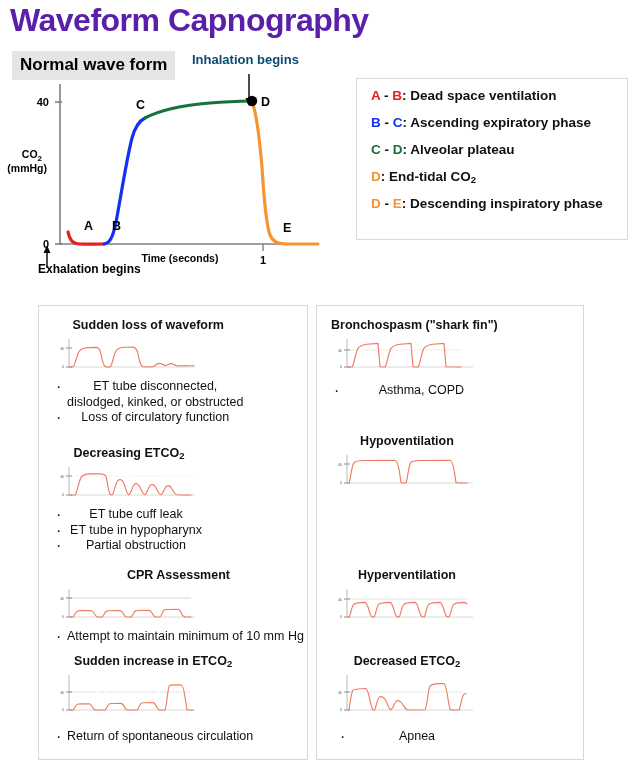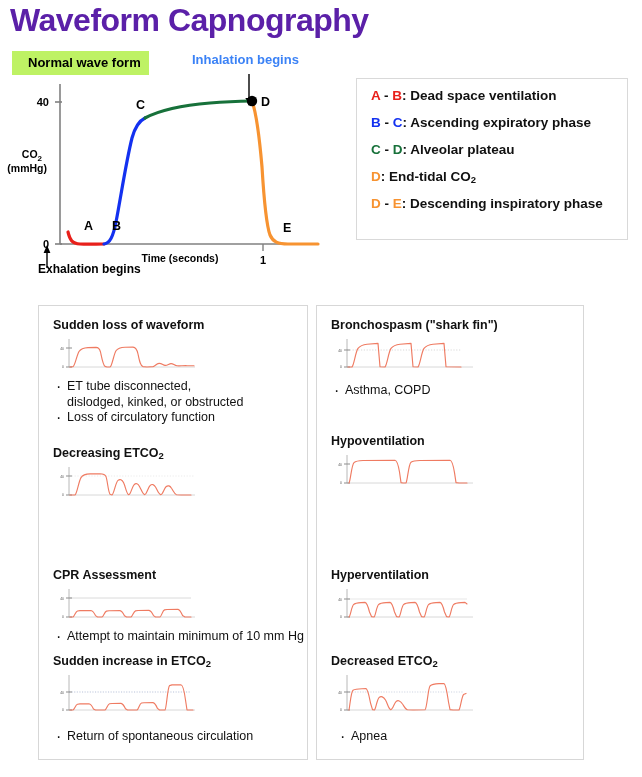--- a/index.html
+++ b/index.html
@@ -27,36 +27,36 @@
     color: #5b20a8;
     letter-spacing: -0.5px;
     white-space: nowrap;
   }
 
   
   #normal-label {
     position: absolute;
     left: 12px;
     top: 51px;
-    background: #bef264;
-    padding: 4px 8px 5px 16px;
-    font-size: 13px;
+    background: #e5e5e5;
+    padding: 4px 8px 5px 8px;
+    font-size: 17px;
     font-weight: bold;
     color: #000;
     white-space: nowrap;
   }
 
   
   #inhalation-label {
     position: absolute;
     left: 192px;
     top: 52px;
     font-size: 13px;
     font-weight: bold;
-    color: #3b82f6;
+    color: #0c4a6e;
     white-space: nowrap;
   }
 
   
   #exhalation-label {
     position: absolute;
     left: 38px;
     top: 262px;
     font-size: 12px;
     font-weight: bold;
@@ -114,21 +114,21 @@
     width: 270px;
     height: 455px;
   }
   #panel-right {
     left: 316px;
     top: 305px;
     width: 268px;
     height: 455px;
   }
 
-  .block { position: absolute; left: 14px; }
+  .block { position: absolute; left: 14px; text-align: center; }
   .block-title {
     font-size: 12.5px;
     font-weight: bold;
     color: #111;
     margin: 0 0 4px 0;
     white-space: nowrap;
   }
   .bullets {
     margin: 4px 0 0 0;
     padding: 0;
@@ -261,20 +261,25 @@
     <svg class="mini" width="150" height="38" viewBox="0 0 150 38">
       <line x1="14" y1="2" x2="14" y2="30" stroke="#b8b8b8" stroke-width="1"></line>
       <line x1="14" y1="30" x2="140" y2="30" stroke="#d8d8d8" stroke-width="1"></line>
       <line x1="14" y1="11" x2="140" y2="11" stroke="#e2e2e2" stroke-width="0.7" stroke-dasharray="1.2 1.6"></line>
       <line x1="11" y1="11" x2="17" y2="11" stroke="#8d8d8d" stroke-width="1"></line>
       <line x1="11" y1="30" x2="17" y2="30" stroke="#8d8d8d" stroke-width="1"></line>
       <text x="9" y="13" text-anchor="end" font-size="3.4" fill="#555">40</text>
       <text x="9" y="31" text-anchor="end" font-size="3.4" fill="#555">0</text>
       <path d="M15 30 L20 30 C22 29 23.5 17 26 12.6 C28 9.4 31 9 35 8.9 L45 8.8 C48 8.9 50 9.4 51 11.6 C52.5 15.6 53 26 55 29.2 L57 30 C59 29 60.5 17.4 63 15.4 C65 13.8 67 14.6 68.5 17.6 C70.5 21.6 71.5 28.6 73.5 29.6 C75.5 30.4 77 22 79 19.8 C81 17.6 83 18.6 84.5 21.4 C86.5 25 87.5 29 89.5 29.6 C91.5 30.2 93 22.6 95 20.6 C97 18.6 99 19.4 100.5 22 C102.5 25.4 103.5 29 105.5 29.6 C107.5 30.2 109 23.6 111 21.8 C113 20 115 20.8 116.5 23.2 C118.5 26.2 119.5 29.2 121.5 29.7 L126 30 L136 30" fill="none" stroke="#ef7b62" stroke-width="1.15" stroke-linejoin="round" stroke-linecap="round"></path>
     </svg>
+    <ul class="bullets">
+      <li>ET tube cuff leak</li>
+      <li>ET tube in hypopharynx</li>
+      <li>Partial obstruction</li>
+    </ul>
   </div>
 
   <div class="block" style="top:262px;">
     <div class="block-title"><span>CPR Assessment</span><span class="sub"></span></div>
     <svg class="mini" width="150" height="38" viewBox="0 0 150 38">
       <line x1="14" y1="2" x2="14" y2="30" stroke="#b8b8b8" stroke-width="1"></line>
       <line x1="14" y1="11" x2="136" y2="11" stroke="#d0d0d0" stroke-width="0.8"></line>
       <line x1="14" y1="30" x2="140" y2="30" stroke="#d8d8d8" stroke-width="1"></line>
       <line x1="11" y1="11" x2="17" y2="11" stroke="#8d8d8d" stroke-width="1"></line>
       <line x1="11" y1="30" x2="17" y2="30" stroke="#8d8d8d" stroke-width="1"></line>

